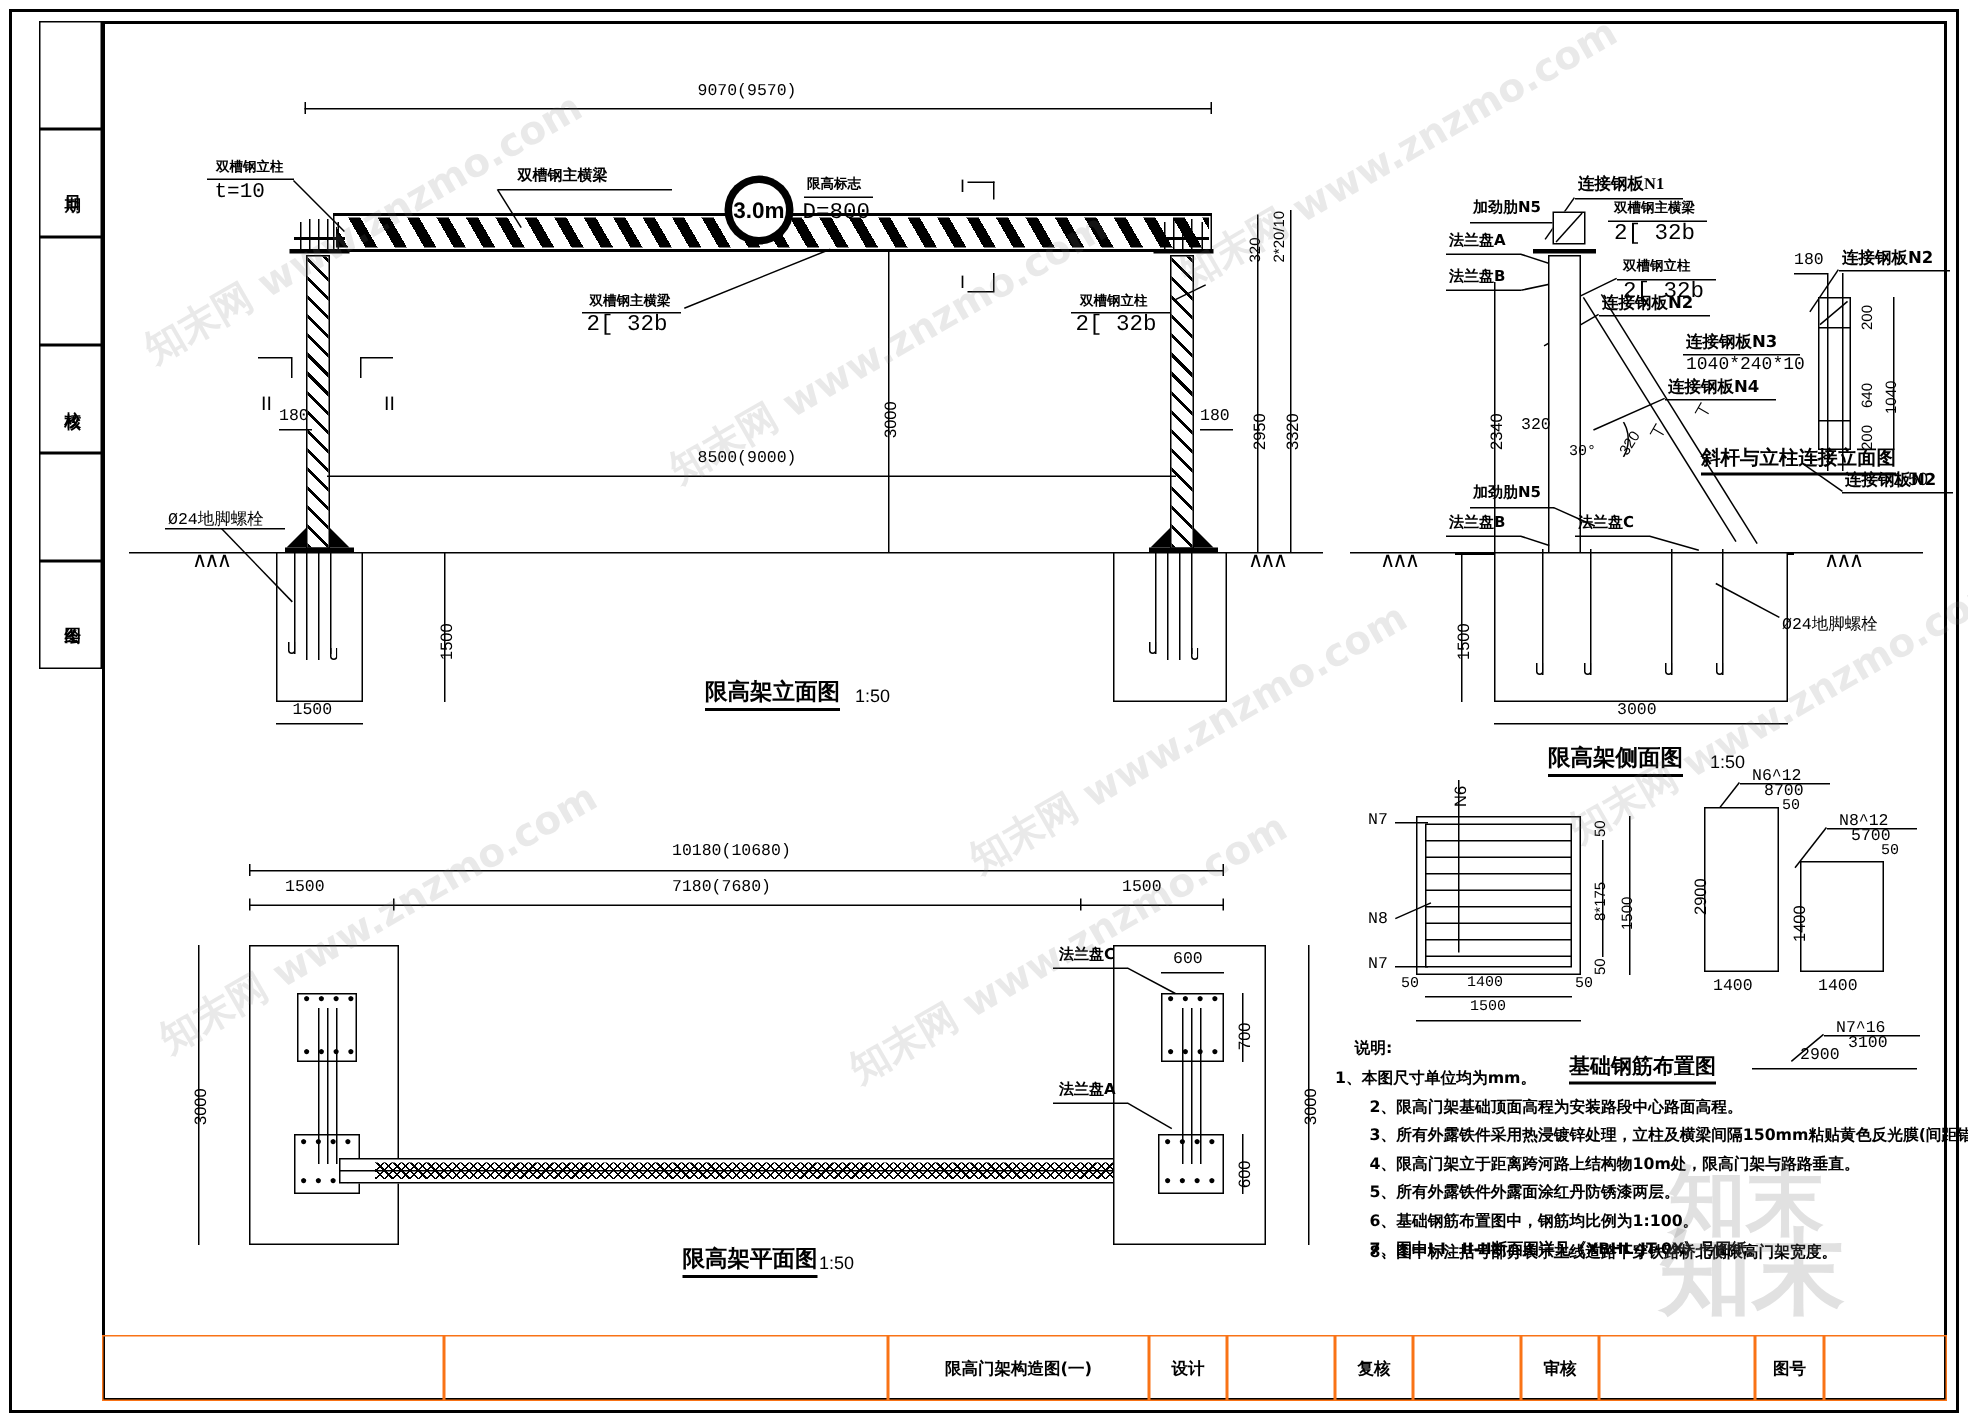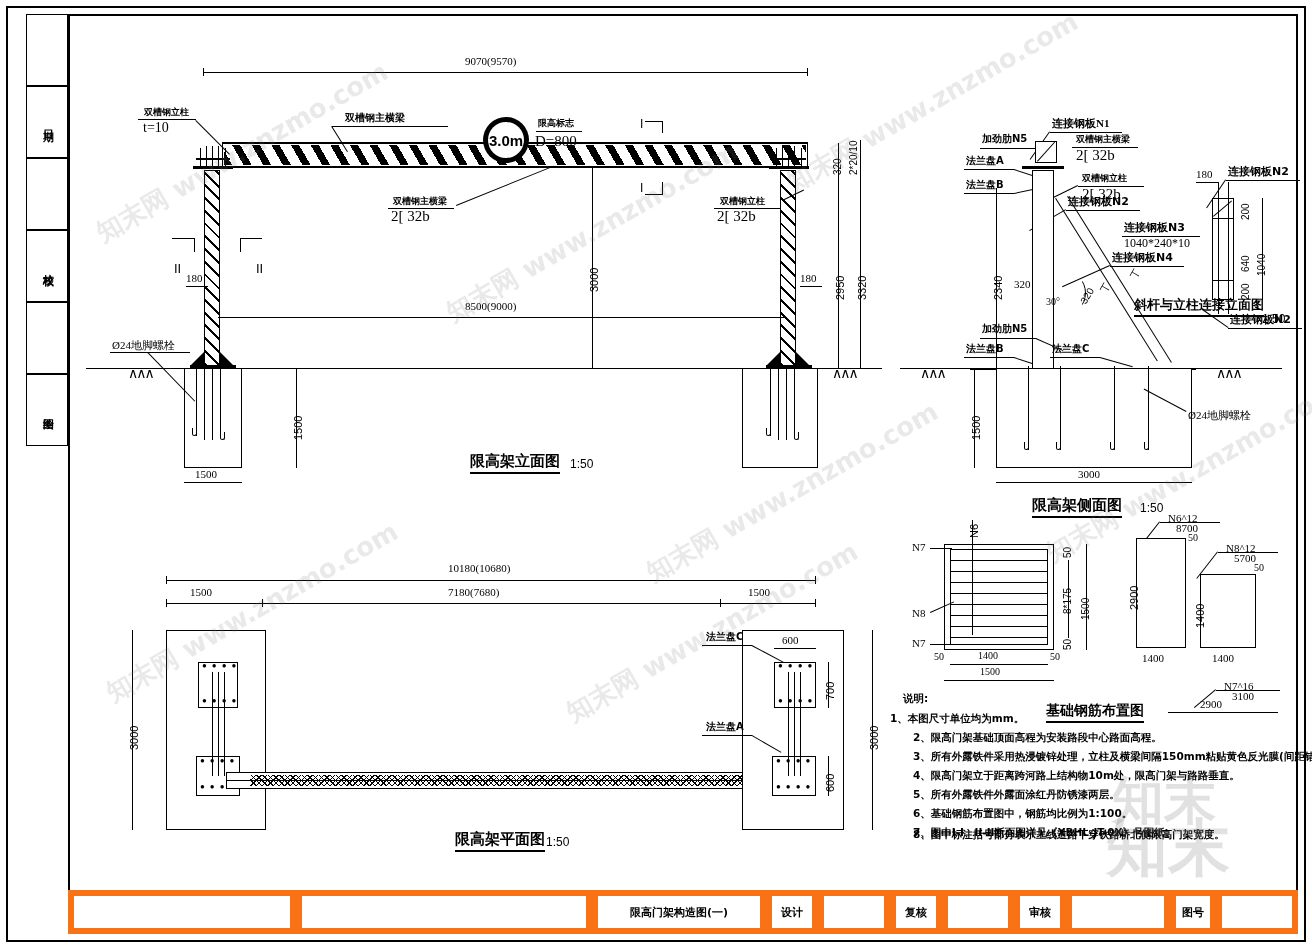--- a/index.html
+++ b/index.html
@@ -5,38 +5,38 @@
 <style>
   html,body{margin:0;padding:0;background:#fff;}
   body{font-family:"Liberation Sans","DejaVu Sans",sans-serif;}
   #sheet{position:relative;width:1312px;height:948px;background:#ffffff;overflow:hidden;}
   .ln{position:absolute;background:#000;}
   .hline{height:1px;}
   .vline{width:1px;}
   .box{position:absolute;border:1px solid #000;box-sizing:border-box;}
   .box2{position:absolute;border:2px solid #000;box-sizing:border-box;}
   .txt{position:absolute;white-space:nowrap;color:#000;font-size:10px;line-height:1.05;}
-  .dim{position:absolute;white-space:nowrap;color:#000;font-size:11px;font-family:Liberation Serif, serif;}
+  .dim{position:absolute;white-space:nowrap;color:#000;font-size:11px;font-family:Liberation Mono, monospace;}
   .dimv{position:absolute;white-space:nowrap;color:#000;font-size:11px;transform-origin:0 0;transform:rotate(-90deg);}
   .cn{font-family:"DejaVu Sans","Liberation Sans",sans-serif;font-weight:700;}
   .ttl{position:absolute;white-space:nowrap;font-size:15px;font-weight:700;border-bottom:2px solid #000;padding-bottom:1px;}
   .sc{position:absolute;white-space:nowrap;font-size:12px;}
   .side-cell{position:absolute;border:1px solid #000;box-sizing:border-box;display:flex;align-items:center;justify-content:center;}
   .side-txt{writing-mode:vertical-rl;text-orientation:upright;font-size:11px;font-weight:700;letter-spacing:1px;}
   .hatch45{background-image:repeating-linear-gradient(45deg,#000 0 2px,transparent 2px 9px);}
   .stripe{background-image:repeating-linear-gradient(60deg,#000 0 7px,#fff 7px 17px);}
   .crosshatch{background-image:repeating-linear-gradient(45deg,#000 0 1px,transparent 1px 4px),repeating-linear-gradient(-45deg,#000 0 1px,transparent 1px 4px);}
   .tickv{position:absolute;width:1px;height:8px;background:#000;}
   .wm{position:absolute;color:rgba(120,120,120,.16);font-size:26px;font-weight:700;white-space:nowrap;transform:rotate(-30deg);transform-origin:0 0;pointer-events:none;font-family:"DejaVu Sans",sans-serif;}
   .wmid{position:absolute;color:rgba(130,130,130,.30);font-size:30px;font-weight:700;white-space:nowrap;letter-spacing:1px;}
   .wmbig{position:absolute;color:rgba(120,120,120,.22);font-size:62px;font-weight:800;white-space:nowrap;font-family:"DejaVu Sans",sans-serif;}
   .signcirc{position:absolute;border-radius:50%;background:#000;display:flex;align-items:center;justify-content:center;}
   .signinner{width:78%;height:78%;border-radius:50%;background:#fff;display:flex;align-items:center;justify-content:center;font-size:15px;font-weight:700;color:#000;}
   .note{position:absolute;font-size:10.5px;white-space:nowrap;font-weight:700;}
-  .tb-cell{position:absolute;border:6px solid #f97316;box-sizing:border-box;display:flex;align-items:center;justify-content:center;font-size:11px;font-weight:700;}
+  .tb-cell{position:absolute;border:1px solid #f97316;box-sizing:border-box;display:flex;align-items:center;justify-content:center;font-size:11px;font-weight:700;}
   .bolt{position:absolute;width:1px;background:#000;}
   .bplate{position:absolute;background:#000;}
   .leader{position:absolute;height:1px;background:#000;transform-origin:0 0;}
 </style>
 </head>
 <body>
 
 <div id="sheet">
 
   <div class="box2" style="left:6px;top:6px;width:1300px;height:936px;"></div>

